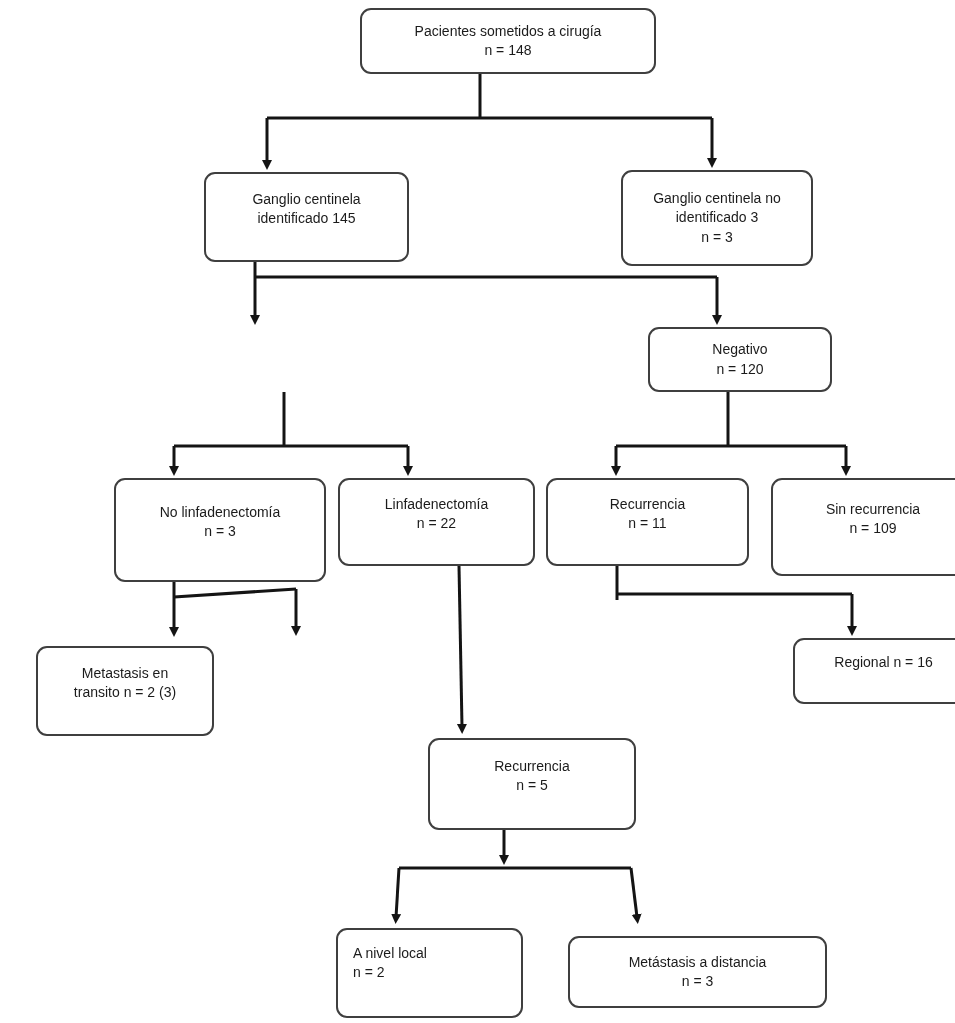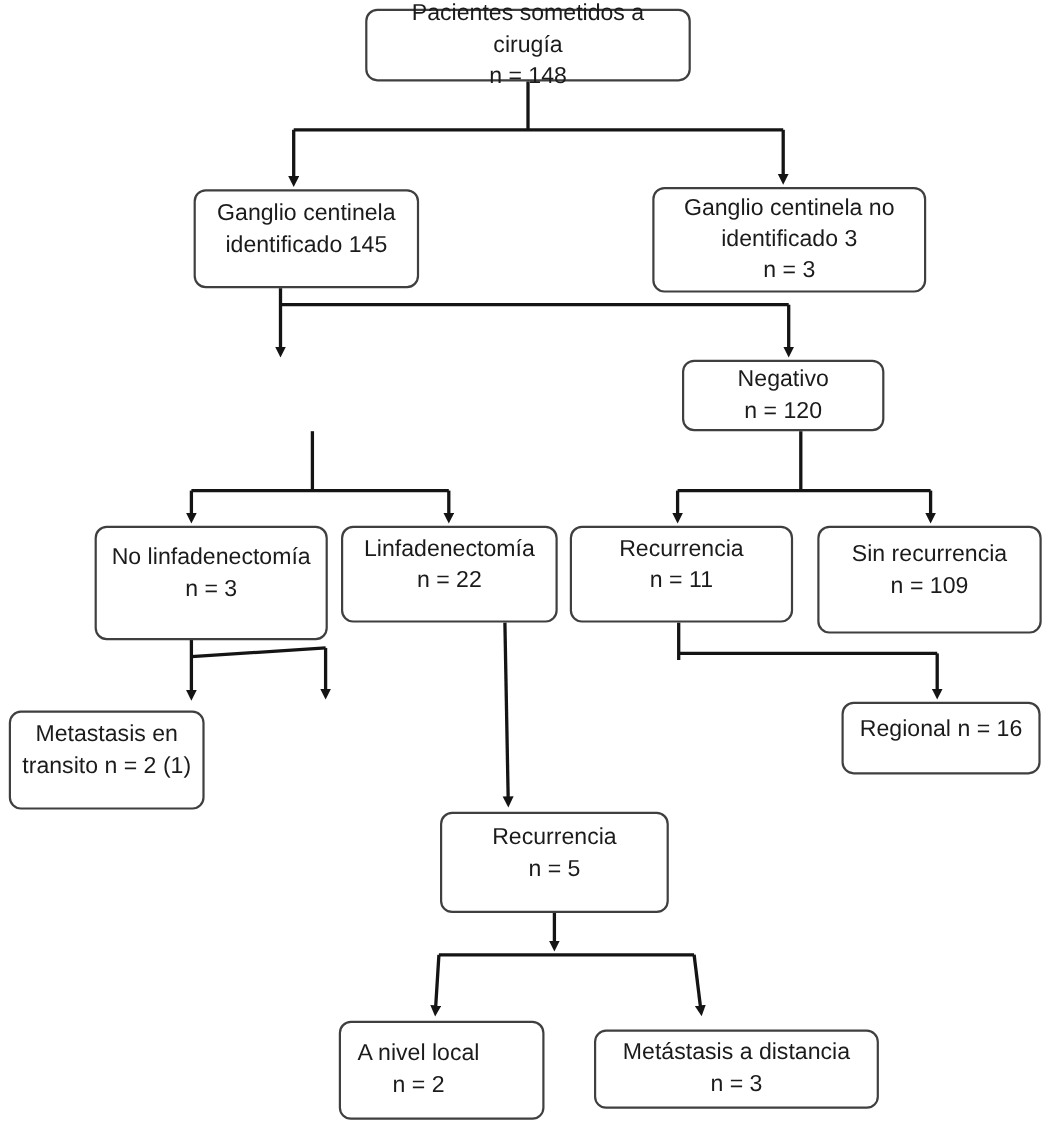--- a/index.html
+++ b/index.html
@@ -22,28 +22,29 @@
   svg.connectors line{stroke:var(--line);stroke-width:3;fill:none;}
   svg.connectors .arrowhead{fill:var(--line);}
   .node{
     position:absolute;box-sizing:border-box;
     background:var(--box-fill);
     border:2px solid var(--box-border);
     border-radius:11px;
     display:flex;align-items:center;justify-content:center;
     text-align:center;
     color:var(--text);
-    font-size:21px;line-height:1.36;
+    font-size:14px;line-height:1.36;
     white-space:pre-line;
     padding:4px 6px;
+    margin-left:28px;
   }
   .pad-b{padding-bottom:20px;}
   .left-align{
     justify-content:flex-start;align-items:flex-start;
-    text-align:center;padding:14px 8px 0 15px;
+    text-align:left;padding:14px 8px 0 15px;
   }
 </style>
 </head>
 <body>
 
 <div class="stage">
 
   <svg class="connectors" viewBox="0 0 955 1023" xmlns="http://www.w3.org/2000/svg">
     <defs>
       <marker id="arrow" markerUnits="userSpaceOnUse" markerWidth="14" markerHeight="12" refX="3" refY="5" orient="auto">
@@ -101,42 +102,42 @@
       <line x1="631" y1="868" x2="637" y2="917" marker-end="url(#arrow)"></line>
     </g>
   </svg>
 
   <div class="node" style="left:332px;top:8px;width:296px;height:66px">Pacientes sometidos a  cirugía
 n = 148</div>
 
   <div class="node pad-b" style="left:176px;top:172px;width:205px;height:90px">Ganglio centinela
 identificado 145</div>
 
-  <div class="node" style="left:593px;top:170px;width:249px;height:96px">Ganglio centinela no
+  <div class="node" style="left:593px;top:170px;width:192px;height:96px">Ganglio centinela no
 identificado 3
 n = 3</div>
 
 
   <div class="node" style="left:620px;top:327px;width:184px;height:65px">Negativo
 n = 120</div>
 
   <div class="node pad-b" style="left:86px;top:478px;width:212px;height:104px">No linfadenectomía
 n = 3</div>
 
   <div class="node pad-b" style="left:310px;top:478px;width:197px;height:88px">Linfadenectomía
 n = 22</div>
 
   <div class="node pad-b" style="left:518px;top:478px;width:203px;height:88px">Recurrencia
 n = 11</div>
 
   <div class="node pad-b" style="left:743px;top:478px;width:204px;height:98px">Sin recurrencia
 n = 109</div>
 
   <div class="node pad-b" style="left:8px;top:646px;width:178px;height:90px">Metastasis en
-transito n = 2 (1)</div>
+transito n = 2 (3)</div>
 
 
   <div class="node pad-b" style="left:765px;top:638px;width:181px;height:66px">Regional n = 16</div>
 
   <div class="node pad-b" style="left:400px;top:738px;width:208px;height:92px">Recurrencia
 n = 5</div>
 
   <div class="node left-align" style="left:308px;top:928px;width:187px;height:90px">A nivel local
 n = 2</div>
 

